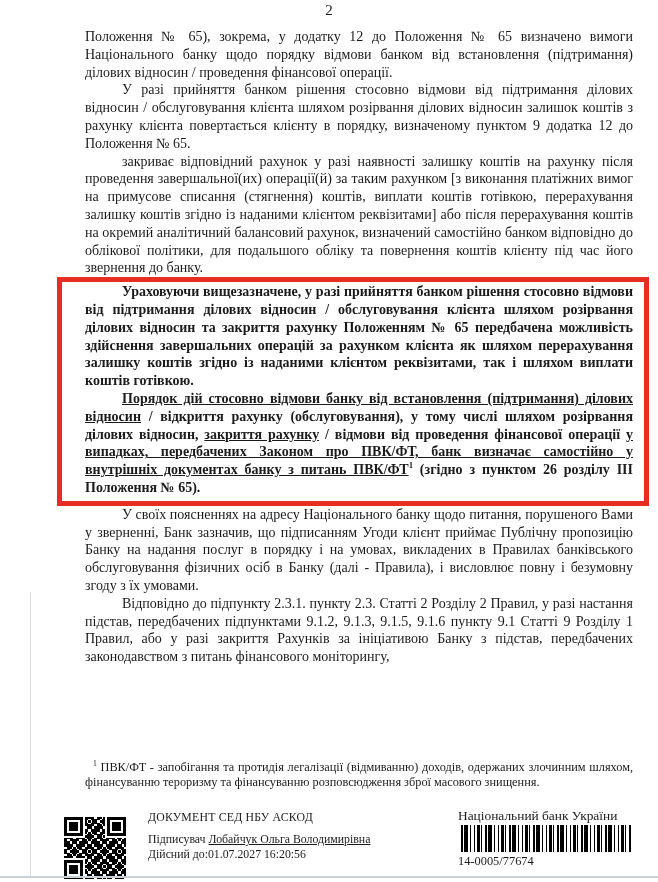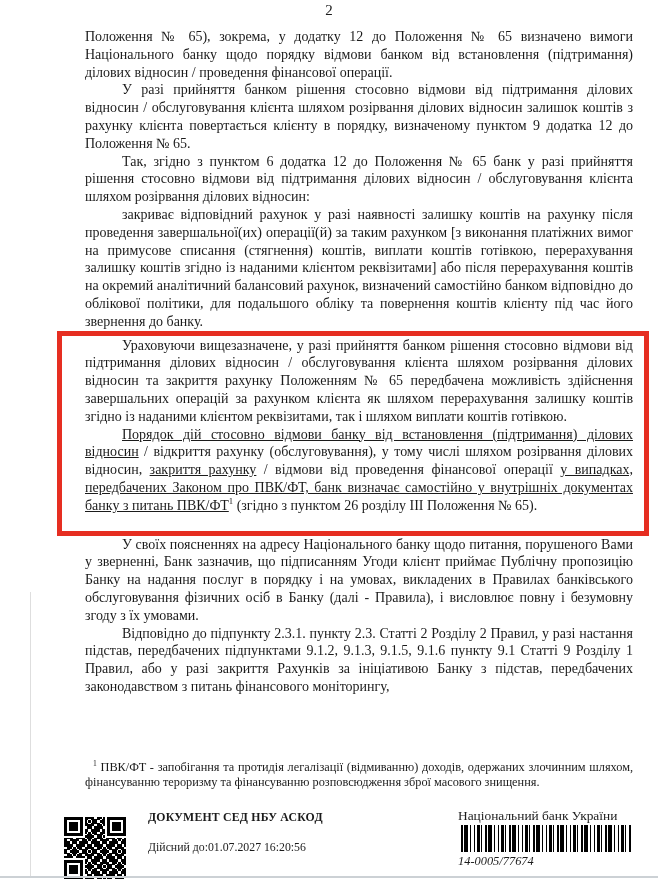--- a/index.html
+++ b/index.html
@@ -13,21 +13,22 @@
   .content{
     position:absolute;left:85px;top:28px;width:548px;
     font-size:14px;line-height:17.8px;text-align:justify;
   }
   .content p{margin:0;text-indent:37px;}
   .content p.no-indent{text-indent:0;}
   
   .red-box{
     border:5px solid #e62e21;
     margin:0 -16px 0 -28px;
-    padding:1px 11px 16px 23px;
+    padding:1px 11px 4px 23px;
+    font-weight:bold;
   }
   .u{text-decoration:underline;}
   sup{font-size:0.62em;line-height:0;vertical-align:super;}
   
   .footnote{
     position:absolute;left:85px;top:760px;width:548px;
     font-size:12.3px;line-height:15.4px;text-align:justify;text-indent:8px;
   }
   
   .qr{
@@ -42,47 +43,46 @@
   .qr .finder{
     position:absolute;width:13px;height:13px;border:3px solid #000;background:#fff;
     box-shadow:0 0 0 2px #fff;
   }
   .qr .finder::after{content:"";position:absolute;inset:2px;background:#000;}
   .qr .f-tl{top:0;left:0;} .qr .f-tr{top:0;right:0;} .qr .f-bl{bottom:0;left:0;}
   .sig{
     position:absolute;left:148px;top:810px;width:300px;
     font-size:11.8px;line-height:14.4px;text-align:left;
   }
-  .sig .sys{font-weight:bold;margin-bottom:16px;letter-spacing:0.2px;}
+  .sig .sys{font-weight:normal;margin-bottom:8px;letter-spacing:0.2px;}
   .stamp{
     position:absolute;left:458px;top:809px;width:176px;text-align:left;
     font-size:12.4px;line-height:13.5px;
   }
   .stamp .org{font-size:13.4px;margin-bottom:2px;}
   .barcode{
     width:170px;height:27px;margin:0 auto 3px auto;
     background:repeating-linear-gradient(90deg,
       #000 0 2px,#fff 2px 3px,#000 3px 7px,#fff 7px 9px,
       #000 9px 10px,#fff 10px 13px,#000 13px 14px,#fff 14px 16px,
       #000 16px 19px,#fff 19px 20px,#000 20px 21px,#fff 21px 24px);
   }
-  .stamp .reg{margin-bottom:16px;font-style:italic;}
+  .stamp .reg{margin-bottom:16px;}
   
   .bottom-edge{position:absolute;left:0;top:876px;width:658px;height:2px;background:#ccd1d5;}
   .left-edge{position:absolute;left:30px;top:592px;width:1px;height:284px;background:#dedede;}
 </style>
 </head>
 <body>
 
 <div class="page-number">2</div>
 
 <div class="content">
   <p class="no-indent">Положення № 65), зокрема, у додатку 12 до Положення № 65 визначено вимоги Національного банку щодо порядку відмови банком від встановлення (підтримання) ділових відносин / проведення фінансової операції.</p>
   <p>У разі прийняття банком рішення стосовно відмови від підтримання ділових відносин / обслуговування клієнта шляхом розірвання ділових відносин залишок коштів з рахунку клієнта повертається клієнту в порядку, визначеному пунктом 9 додатка 12 до Положення № 65.</p>
-  <p>Так, згідно з пунктом 6 додатка 12 до Положення № 65 банк у разі прийняття рішення стосовно відмови від підтримання ділових відносин / обслуговування клієнта шляхом розірвання ділових відносин:</p>
   <p>закриває відповідний рахунок у разі наявності залишку коштів на рахунку після проведення завершальної(их) операції(й) за таким рахунком [з виконання платіжних вимог на примусове списання (стягнення) коштів, виплати коштів готівкою, перерахування залишку коштів згідно із наданими клієнтом реквізитами] або після перерахування коштів на окремий аналітичний балансовий рахунок, визначений самостійно банком відповідно до облікової політики, для подальшого обліку та повернення коштів клієнту під час його звернення до банку.</p>
 
   <div class="red-box">
     <p>Ураховуючи вищезазначене, у разі прийняття банком рішення стосовно відмови від підтримання ділових відносин / обслуговування клієнта шляхом розірвання ділових відносин та закриття рахунку Положенням № 65 передбачена можливість здійснення завершальних операцій за рахунком клієнта як шляхом перерахування залишку коштів згідно із наданими клієнтом реквізитами, так і шляхом виплати коштів готівкою.</p>
     <p><span class="u">Порядок дій стосовно відмови банку від встановлення (підтримання) ділових відносин</span><span> / відкриття рахунку (обслуговування), у тому числі шляхом розірвання ділових відносин, </span><span class="u">закриття рахунку</span><span> / відмови від проведення фінансової операції </span><span class="u">у випадках, передбачених Законом про ПВК/ФТ, банк визначає самостійно у внутрішніх документах банку з питань ПВК/ФТ</span><sup>1</sup><span> (згідно з пунктом 26 розділу ІІІ Положення № 65).</span></p>
   </div>
 
   <p>У своїх поясненнях на адресу Національного банку щодо питання, порушеного Вами у зверненні, Банк зазначив, що підписанням Угоди клієнт приймає Публічну пропозицію Банку на надання послуг в порядку і на умовах, викладених в Правилах банківського обслуговування фізичних осіб в Банку (далі - Правила), і висловлює повну і безумовну згоду з їх умовами.</p>
   <p>Відповідно до підпункту 2.3.1. пункту 2.3. Статті 2 Розділу 2 Правил, у разі настання підстав, передбачених підпунктами 9.1.2, 9.1.3, 9.1.5, 9.1.6 пункту 9.1 Статті 9 Розділу 1 Правил, або у разі закриття Рахунків за ініціативою Банку з підстав, передбачених законодавством з питань фінансового моніторингу,</p>
 </div>
@@ -90,20 +90,21 @@
 <div class="footnote"><sup>1</sup><span> ПВК/ФТ - запобігання та протидія легалізації (відмиванню) доходів, одержаних злочинним шляхом, фінансуванню тероризму та фінансуванню розповсюдження зброї масового знищення.</span></div>
 
 <div class="qr">
   <span class="finder f-tl"></span>
   <span class="finder f-tr"></span>
   <span class="finder f-bl"></span>
 </div>
 
 <div class="sig">
   <div class="sys">ДОКУМЕНТ СЕД НБУ АСКОД</div>
+  <div><span>Підписувач </span><span class="u">Лобайчук Ольга Володимирівна</span></div>
   <div>Дійсний до:01.07.2027 16:20:56</div>
 </div>
 
 <div class="stamp">
   <div class="org">Національний банк України</div>
   <div class="barcode"></div>
   <div class="reg">14-0005/77674</div>
   <div>від 09.10.2025 11:50</div>
 </div>
 

